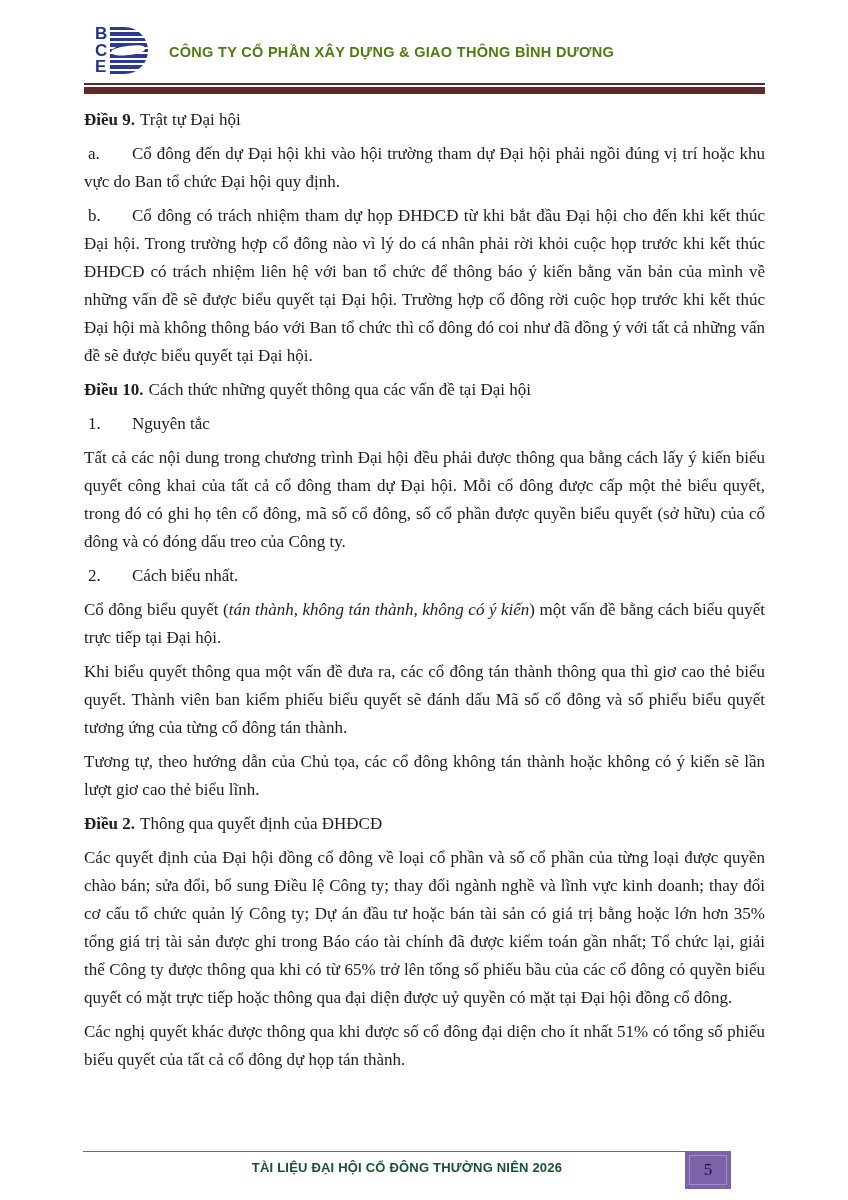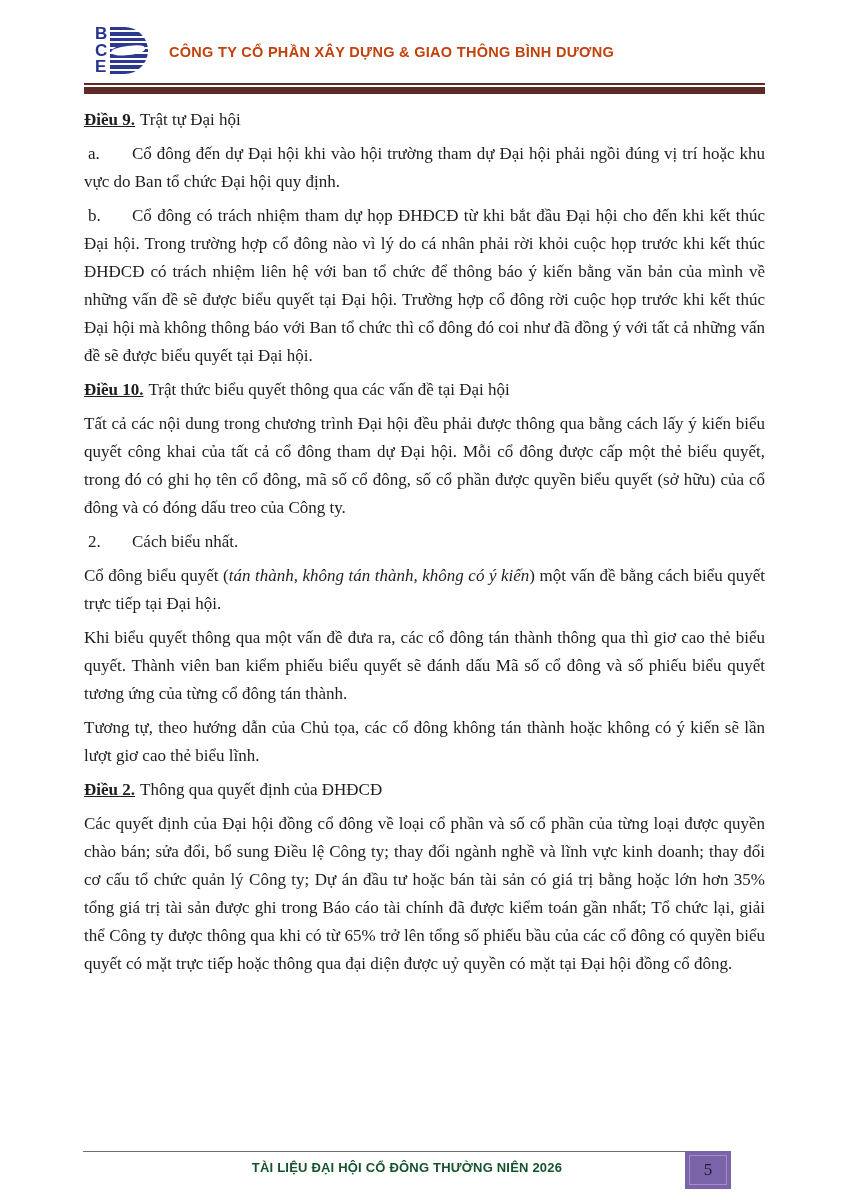--- a/index.html
+++ b/index.html
@@ -52,21 +52,21 @@
     font-size: 17px;
     line-height: 16.5px;
     color: #27348b;
     text-shadow: 1.5px 0 #fff, -1.5px 0 #fff, 0 1.5px #fff, 0 -1.5px #fff;
   }
   .company-name {
     font-family: "Liberation Sans", sans-serif;
     font-weight: bold;
     font-size: 14.5px;
     letter-spacing: 0.3px;
-    color: #c2410c;
+    color: #4d7c0f;
     white-space: nowrap;
   }
   .header-rule {
     position: absolute;
     top: 83px;
     left: 84px;
     width: 681px;
     height: 11px;
     background: linear-gradient(180deg,
       #5d2a27 0px, #5d2a27 2px,
@@ -80,21 +80,21 @@
     top: 106px;
     left: 84px;
     width: 681px;
     font-family: "Liberation Serif", serif;
     font-size: 17px;
     line-height: 28px;
     color: #1d1d1d;
     text-align: justify;
   }
   .content p { margin: 0 0 6px 0; }
-  .hnum { font-weight: bold; margin-right: 5px; text-decoration: underline; }
+  .hnum { font-weight: bold; margin-right: 5px; }
   .ilabel {
     display: inline-block;
     width: 48px;
     padding-left: 4px;
   }
   em { font-style: italic; }
 
   
   .footer-line {
     position: absolute;
@@ -154,37 +154,39 @@
   </div>
   <div class="header-rule"></div>
 
   <main class="content">
     <p><span class="hnum">Điều 9.</span><span>Trật tự Đại hội</span></p>
 
     <p><span class="ilabel">a.</span><span>Cổ đông đến dự Đại hội khi vào hội trường tham dự Đại hội phải ngồi đúng vị trí hoặc khu vực do Ban tổ chức Đại hội quy định.</span></p>
 
     <p><span class="ilabel">b.</span><span>Cổ đông có trách nhiệm tham dự họp ĐHĐCĐ từ khi bắt đầu Đại hội cho đến khi kết thúc Đại hội. Trong trường hợp cổ đông nào vì lý do cá nhân phải rời khỏi cuộc họp trước khi kết thúc ĐHĐCĐ có trách nhiệm liên hệ với ban tổ chức để thông báo ý kiến bằng văn bản của mình về những vấn đề sẽ được biểu quyết tại Đại hội. Trường hợp cổ đông rời cuộc họp trước khi kết thúc Đại hội mà không thông báo với Ban tổ chức thì cổ đông đó coi như đã đồng ý với tất cả những vấn đề sẽ được biểu quyết tại Đại hội.</span></p>
 
-    <p><span class="hnum">Điều 10.</span><span>Trật thức biểu quyết thông qua các vấn đề tại Đại hội</span></p>
+    <p><span class="hnum">Điều 10.</span><span>Cách thức những quyết thông qua các vấn đề tại Đại hội</span></p>
 
+    <p><span class="ilabel">1.</span><span>Nguyên tắc</span></p>
 
     <p>Tất cả các nội dung trong chương trình Đại hội đều phải được thông qua bằng cách lấy ý kiến biểu quyết công khai của tất cả cổ đông tham dự Đại hội. Mỗi cổ đông được cấp một thẻ biểu quyết, trong đó có ghi họ tên cổ đông, mã số cổ đông, số cổ phần được quyền biểu quyết (sở hữu) của cổ đông và có đóng dấu treo của Công ty.</p>
 
     <p><span class="ilabel">2.</span><span>Cách biểu nhất.</span></p>
 
     <p><span>Cổ đông biểu quyết (</span><em>tán thành, không tán thành, không có ý kiến</em><span>) một vấn đề bằng cách biểu quyết trực tiếp tại Đại hội.</span></p>
 
     <p>Khi biểu quyết thông qua một vấn đề đưa ra, các cổ đông tán thành thông qua thì giơ cao thẻ biểu quyết. Thành viên ban kiểm phiếu biểu quyết sẽ đánh dấu Mã số cổ đông và số phiếu biểu quyết tương ứng của từng cổ đông tán thành.</p>
 
     <p>Tương tự, theo hướng dẫn của Chủ tọa, các cổ đông không tán thành hoặc không có ý kiến sẽ lần lượt giơ cao thẻ biểu lĩnh.</p>
 
     <p><span class="hnum">Điều 2.</span><span>Thông qua quyết định của ĐHĐCĐ</span></p>
 
     <p>Các quyết định của Đại hội đồng cổ đông về loại cổ phần và số cổ phần của từng loại được quyền chào bán; sửa đổi, bổ sung Điều lệ Công ty; thay đổi ngành nghề và lĩnh vực kinh doanh; thay đổi cơ cấu tổ chức quản lý Công ty; Dự án đầu tư hoặc bán tài sản có giá trị bằng hoặc lớn hơn 35% tổng giá trị tài sản được ghi trong Báo cáo tài chính đã được kiểm toán gần nhất; Tổ chức lại, giải thể Công ty được thông qua khi có từ 65% trở lên tổng số phiếu bầu của các cổ đông có quyền biểu quyết có mặt trực tiếp hoặc thông qua đại diện được uỷ quyền có mặt tại Đại hội đồng cổ đông.</p>
 
+    <p>Các nghị quyết khác được thông qua khi được số cổ đông đại diện cho ít nhất 51% có tổng số phiếu biểu quyết của tất cả cổ đông dự họp tán thành.</p>
   </main>
 
   <div class="footer-line"></div>
   <div class="footer-text">TÀI LIỆU ĐẠI HỘI CỔ ĐÔNG THƯỜNG NIÊN 2026</div>
   <div class="page-badge">
       <span>5</span>
     </div>
 
 </div>
 

